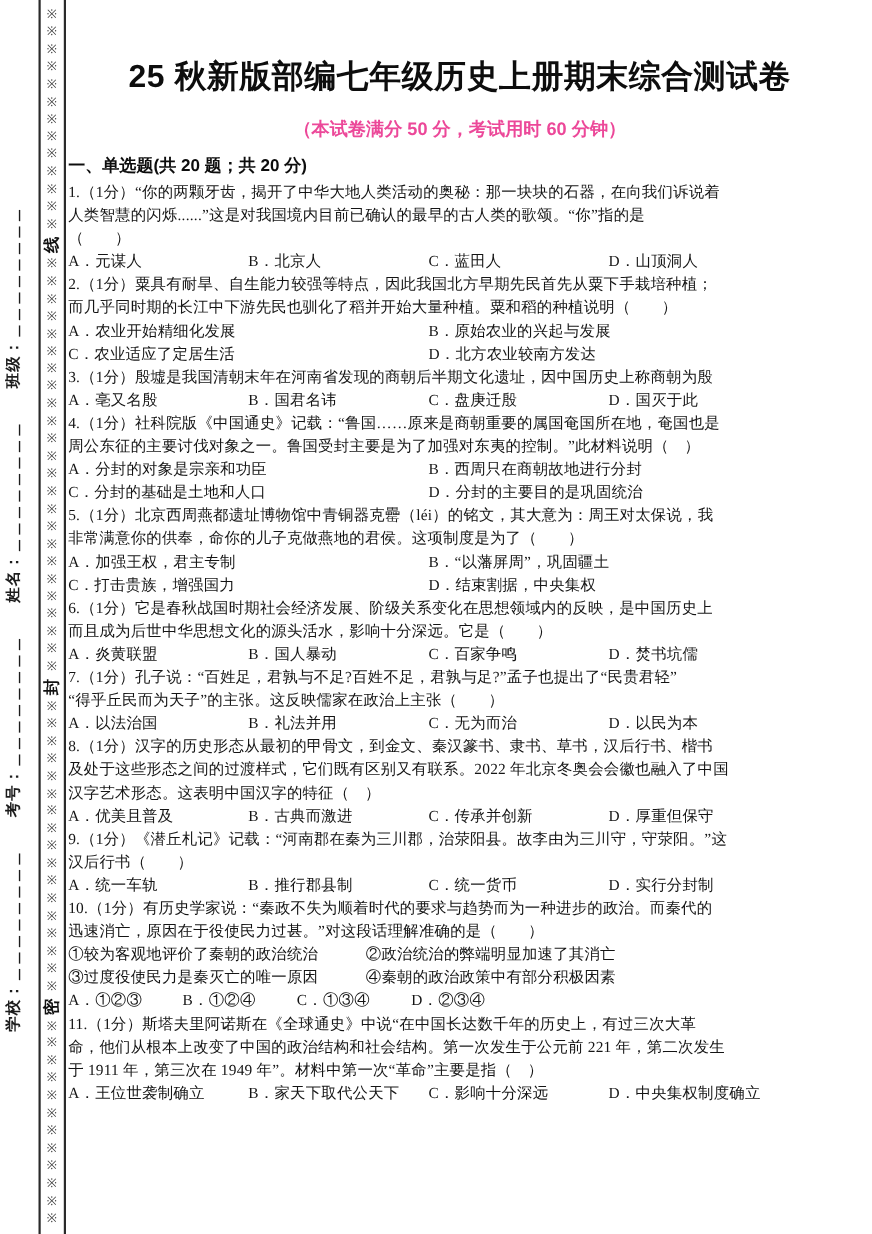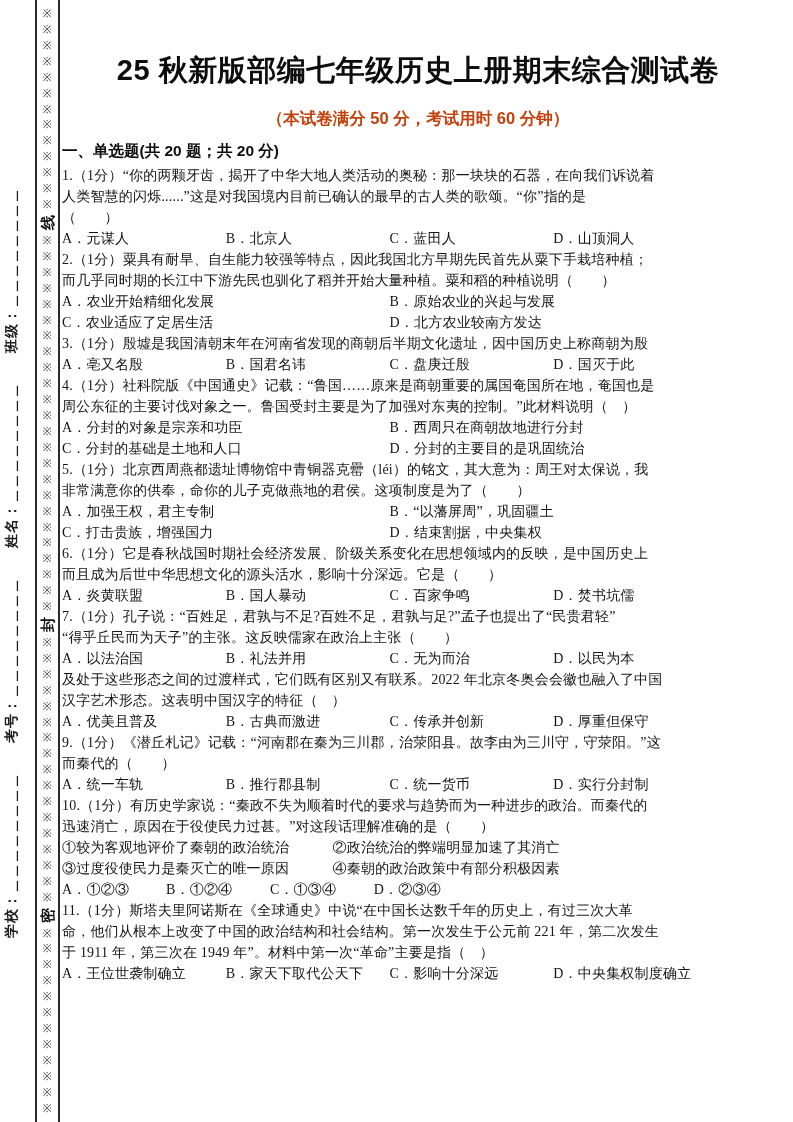--- a/index.html
+++ b/index.html
@@ -36,21 +36,21 @@
   
   .content{position:absolute;left:62px;top:0;width:712px;}
   .title{
     margin:50px 0 0 0;text-align:center;
     font-family:"Liberation Sans","DejaVu Sans",sans-serif;
     font-weight:bold;font-size:29px;line-height:40px;letter-spacing:0.5px;color:#0d0d0d;
   }
   .subtitle{
     margin-top:16px;text-align:center;
     font-family:"Liberation Sans","DejaVu Sans",sans-serif;
-    font-weight:bold;font-size:16.5px;line-height:24px;color:#c2410c;
+    font-weight:bold;font-size:16.5px;line-height:24px;color:#ec4899;
   }
   .section-heading{
     margin-top:10px;
     font-family:"Liberation Sans","DejaVu Sans",sans-serif;
     font-weight:bold;font-size:15.5px;line-height:22px;color:#0d0d0d;
   }
   .questions{margin-top:3px;font-size:14px;line-height:21px;letter-spacing:0.2px;}
   .q-line{white-space:nowrap;}
   .opt-row{display:flex;}
   .opt-row .opt{flex:none;white-space:nowrap;}
@@ -215,32 +215,33 @@
           <div class="q-line">7.（1分）孔子说：“百姓足，君孰与不足?百姓不足，君孰与足?”孟子也提出了“民贵君轻”</div>
           <div class="q-line">“得乎丘民而为天子”的主张。这反映儒家在政治上主张（　　）</div>
           <div class="opt-row c4">
             <span class="opt">A．以法治国</span>
             <span class="opt">B．礼法并用</span>
             <span class="opt">C．无为而治</span>
             <span class="opt">D．以民为本</span>
           </div>
         </div>
         <div class="question-block">
+          <div class="q-line">8.（1分）汉字的历史形态从最初的甲骨文，到金文、秦汉篆书、隶书、草书，汉后行书、楷书</div>
           <div class="q-line">及处于这些形态之间的过渡样式，它们既有区别又有联系。2022 年北京冬奥会会徽也融入了中国</div>
           <div class="q-line">汉字艺术形态。这表明中国汉字的特征（　）</div>
           <div class="opt-row c4">
             <span class="opt">A．优美且普及</span>
             <span class="opt">B．古典而激进</span>
             <span class="opt">C．传承并创新</span>
             <span class="opt">D．厚重但保守</span>
           </div>
         </div>
         <div class="question-block">
           <div class="q-line">9.（1分）《潜丘札记》记载：“河南郡在秦为三川郡，治荥阳县。故李由为三川守，守荥阳。”这</div>
-          <div class="q-line">而秦代的（　　）</div>
+          <div class="q-line">汉后行书（　　）</div>
           <div class="opt-row c4">
             <span class="opt">A．统一车轨</span>
             <span class="opt">B．推行郡县制</span>
             <span class="opt">C．统一货币</span>
             <span class="opt">D．实行分封制</span>
           </div>
         </div>
         <div class="question-block">
           <div class="q-line">10.（1分）有历史学家说：“秦政不失为顺着时代的要求与趋势而为一种进步的政治。而秦代的</div>
           <div class="q-line">迅速消亡，原因在于役使民力过甚。”对这段话理解准确的是（　　）</div>

